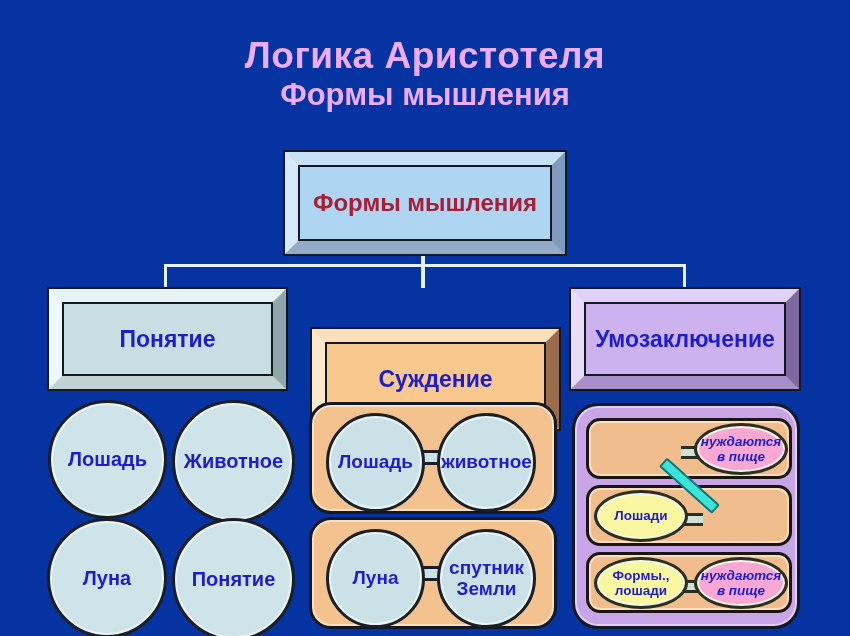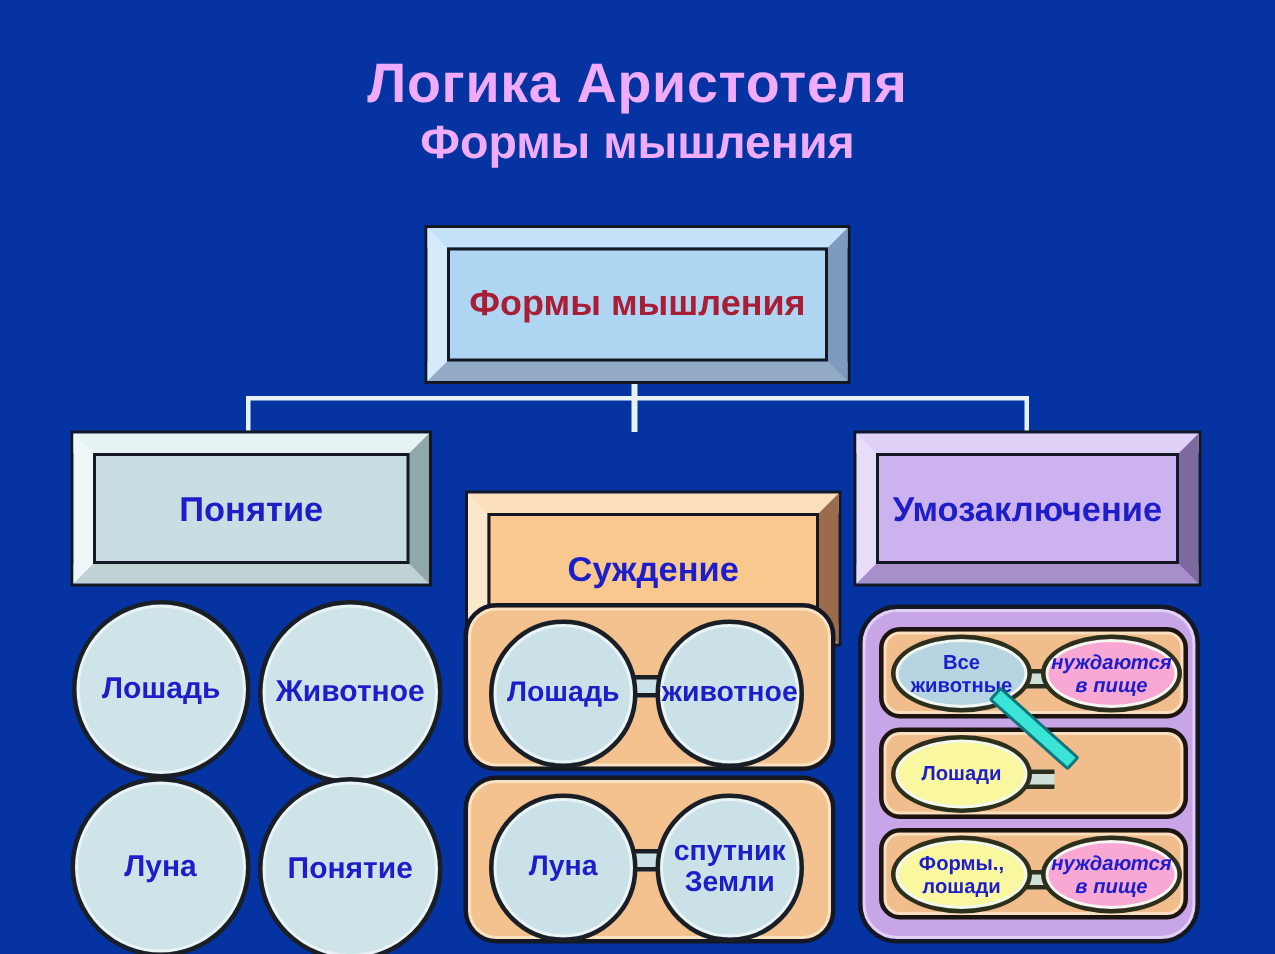--- a/index.html
+++ b/index.html
@@ -168,23 +168,20 @@
     </div>
     <div class="judgement-circle" style="left:125px; top:9px;">
       <span class="wrap2">спутник Земли</span>
     </div>
   </div>
 
   <div class="conclusion-panel">
 
     <div class="concl-row" style="top:12px;">
       <div class="concl-bar"></div>
-      <div class="concl-ellipse e-left fill-blue">
-        <span class="wrap">Все животные</span>
-      </div>
       <div class="concl-ellipse e-right fill-green">
         <span class="wrap">нуждаются в пище</span>
       </div>
     </div>
 
     <div class="concl-row" style="top:79px;">
       <div class="concl-bar"></div>
       <div class="concl-ellipse e-left fill-yellow">
         <span class="wrap">Лошади</span>
       </div>

